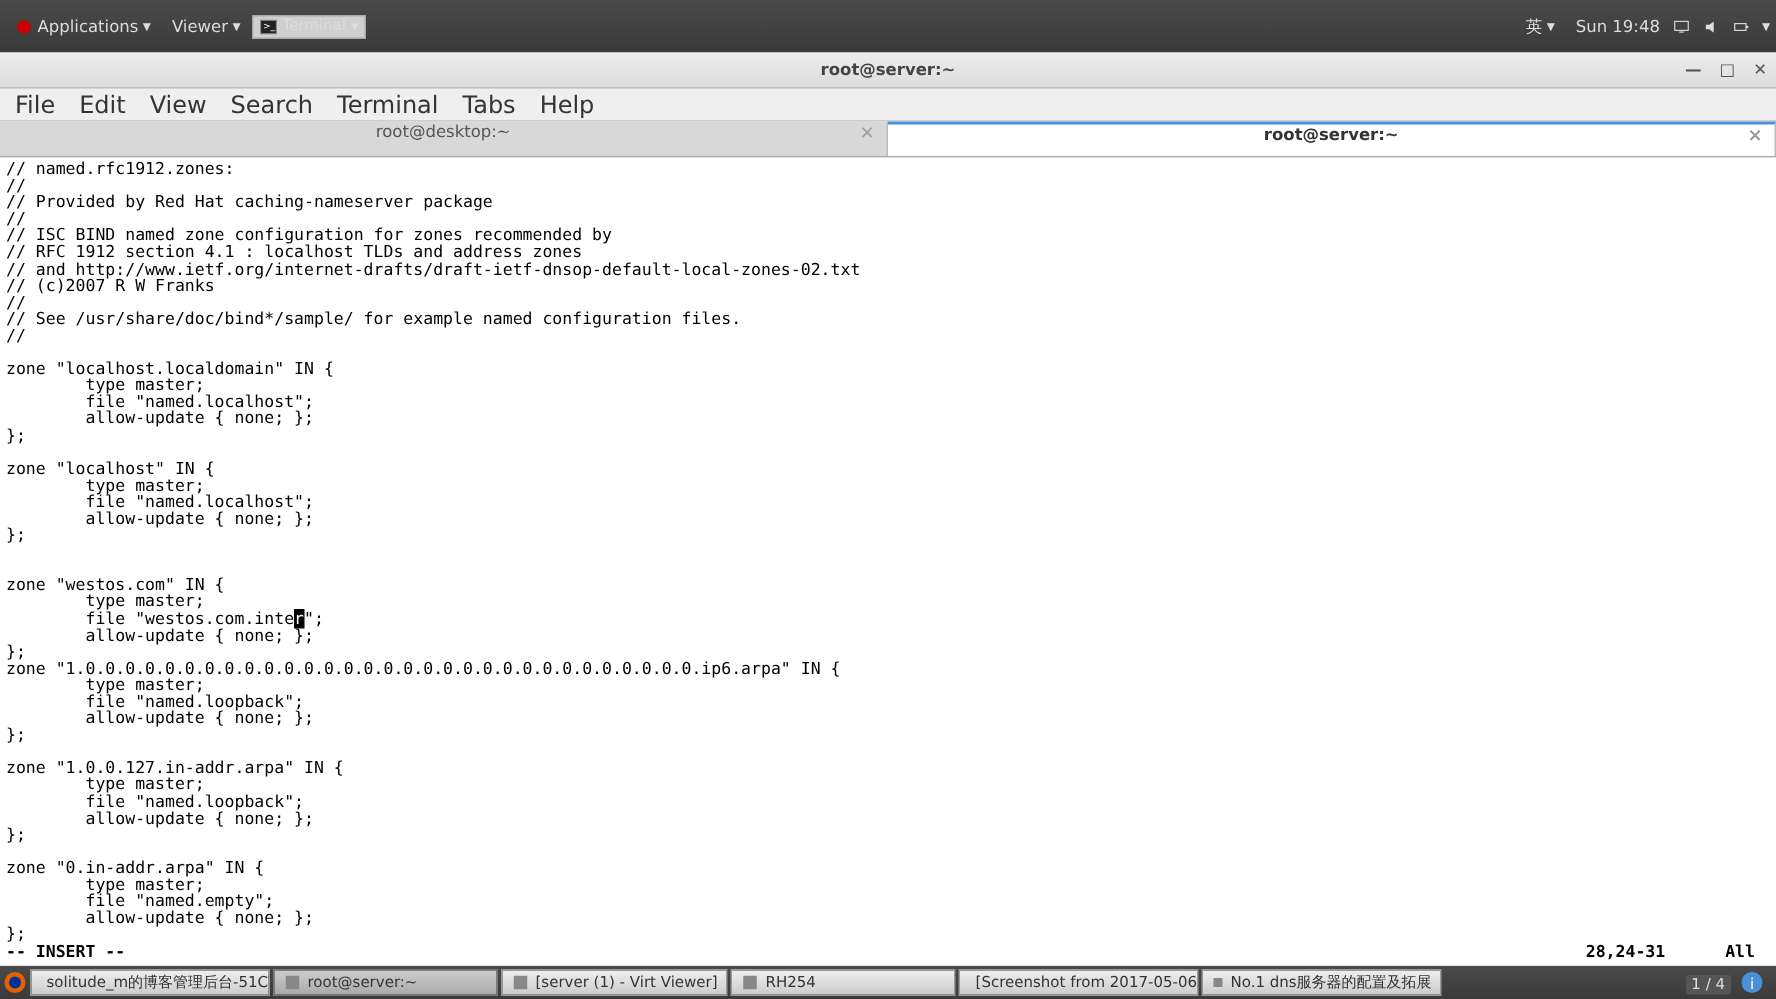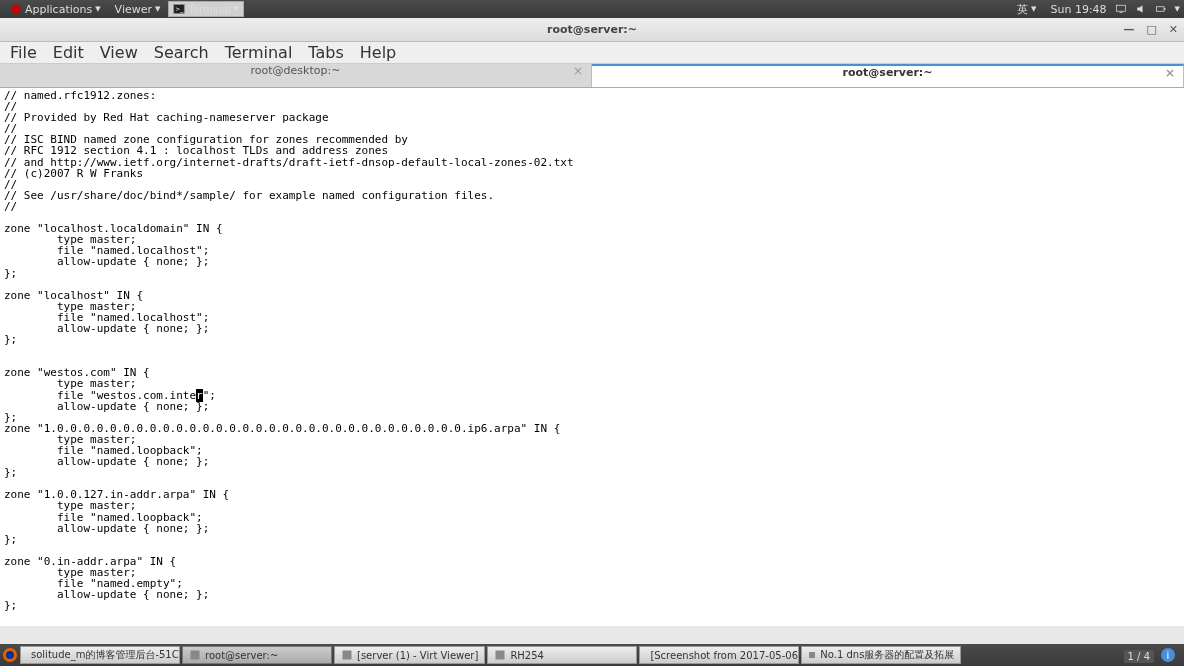--- a/index.html
+++ b/index.html
@@ -1,17 +1,17 @@
 <!DOCTYPE html>
 <html><head>
 <meta charset="utf-8">
 <style>
 *{margin:0;padding:0;box-sizing:border-box}
 body{font-family:"DejaVu Sans",sans-serif;font-size:11px;background:#e8e8e8;width:1184px;height:666px;overflow:hidden;position:relative}
-.topbar{height:18px;background:linear-gradient(#4a4a4a,#3a3a3a);color:#ddd;display:flex;align-items:center;padding:0 4px;font-size:11px}
+.topbar{height:35px;background:linear-gradient(#4a4a4a,#3a3a3a);color:#ddd;display:flex;align-items:center;padding:0 4px;font-size:11px}
 .topbar .left{display:flex;gap:2px;align-items:center}
 .topbar .right{margin-left:auto;display:flex;gap:8px;align-items:center}
 .topbar .menu{padding:2px 6px;display:flex;align-items:center;gap:3px;cursor:pointer}
 .topbar .tri{font-size:7px}
 .running{background:#d0d0d0;border:1px solid #aaa;padding:1px 4px;display:flex;align-items:center;gap:3px;font-size:10px}
 .titlebar{height:24px;background:linear-gradient(#ededed,#dcdcdc);border-bottom:1px solid #bbb;display:flex;align-items:center;justify-content:center;position:relative;font-size:11px;color:#444;font-weight:bold}
 .titlebar .wbtns{position:absolute;right:6px;display:flex;gap:12px;font-size:11px;color:#555}
 .titlebar .wbtns span{cursor:pointer}
 .menubar{height:22px;background:#efefef;border-bottom:1px solid #ccc;display:flex;align-items:center;padding:0 4px;font-size:16px;color:#333;gap:4px}
 .menubar span{padding:2px 6px;cursor:pointer}
@@ -101,20 +101,25 @@
       <span>root@desktop:~</span>
       <span class="close">×</span>
     </div>
     <div class="tab active">
       <span>root@server:~</span>
       <span class="close">×</span>
     </div>
   </div>
 
 <div class="terminal" id="term"><div>// named.rfc1912.zones:</div><div>//</div><div>// Provided by Red Hat caching-nameserver package</div><div>//</div><div>// ISC BIND named zone configuration for zones recommended by</div><div>// RFC 1912 section 4.1 : localhost TLDs and address zones</div><div>// and http://www.ietf.org/internet-drafts/draft-ietf-dnsop-default-local-zones-02.txt</div><div>// (c)2007 R W Franks</div><div>//</div><div>// See /usr/share/doc/bind*/sample/ for example named configuration files.</div><div>//</div><div>&nbsp;</div><div>zone "localhost.localdomain" IN {</div><div>        type master;</div><div>        file "named.localhost";</div><div>        allow-update { none; };</div><div>};</div><div>&nbsp;</div><div>zone "localhost" IN {</div><div>        type master;</div><div>        file "named.localhost";</div><div>        allow-update { none; };</div><div>};</div><div>&nbsp;</div><div>&nbsp;</div><div>zone "westos.com" IN {</div><div>        type master;</div><div><span>        file "westos.com.inte</span><span class="cursor">r</span><span>";</span></div><div>        allow-update { none; };</div><div>};</div><div>zone "1.0.0.0.0.0.0.0.0.0.0.0.0.0.0.0.0.0.0.0.0.0.0.0.0.0.0.0.0.0.0.0.ip6.arpa" IN {</div><div>        type master;</div><div>        file "named.loopback";</div><div>        allow-update { none; };</div><div>};</div><div>&nbsp;</div><div>zone "1.0.0.127.in-addr.arpa" IN {</div><div>        type master;</div><div>        file "named.loopback";</div><div>        allow-update { none; };</div><div>};</div><div>&nbsp;</div><div>zone "0.in-addr.arpa" IN {</div><div>        type master;</div><div>        file "named.empty";</div><div>        allow-update { none; };</div><div>};</div><div>&nbsp;</div>
+  <div class="statusline">
+    <span>-- INSERT --</span>
+    <span class="mid">28,24-31</span>
+    <span class="end">All</span>
+  </div>
 </div>
 
 <div class="taskbar">
   <svg viewBox="0 0 16 16" style="width:16px;height:16px">
       <circle cx="8" cy="8" r="7" fill="#e66000"></circle>
       <circle cx="8" cy="8" r="4" fill="#039"></circle>
     </svg>
   <div id="taskitems" style="display:flex;gap:2px">
       <div class="titem">
         <svg viewBox="0 0 16 16" width="12" height="12">

